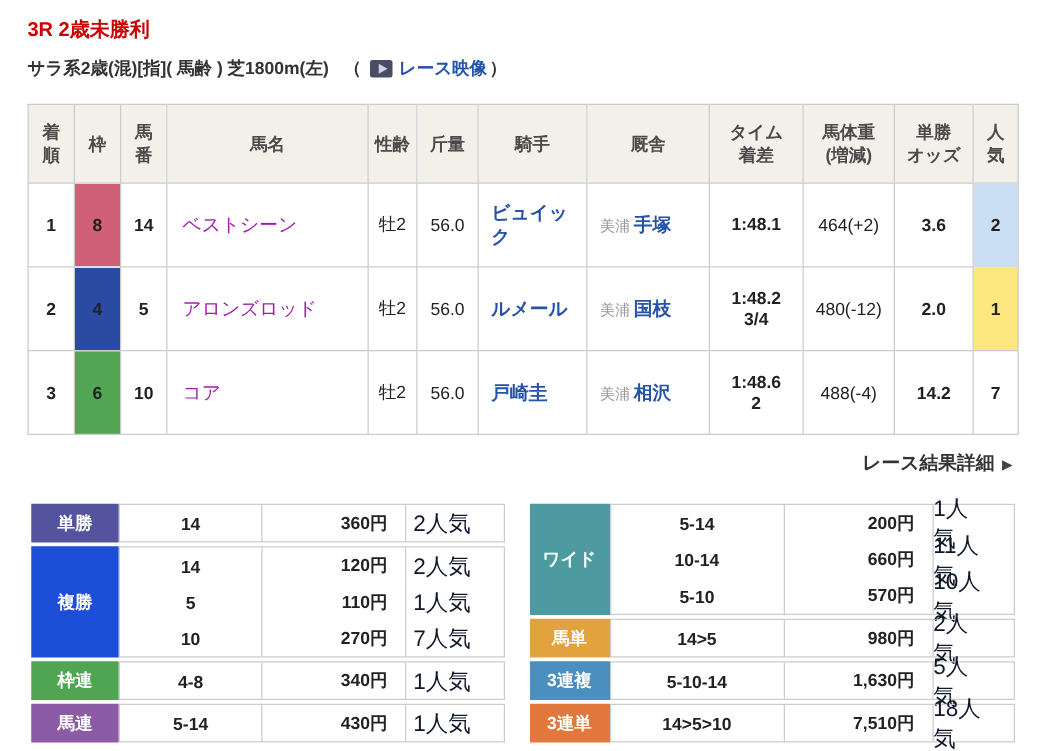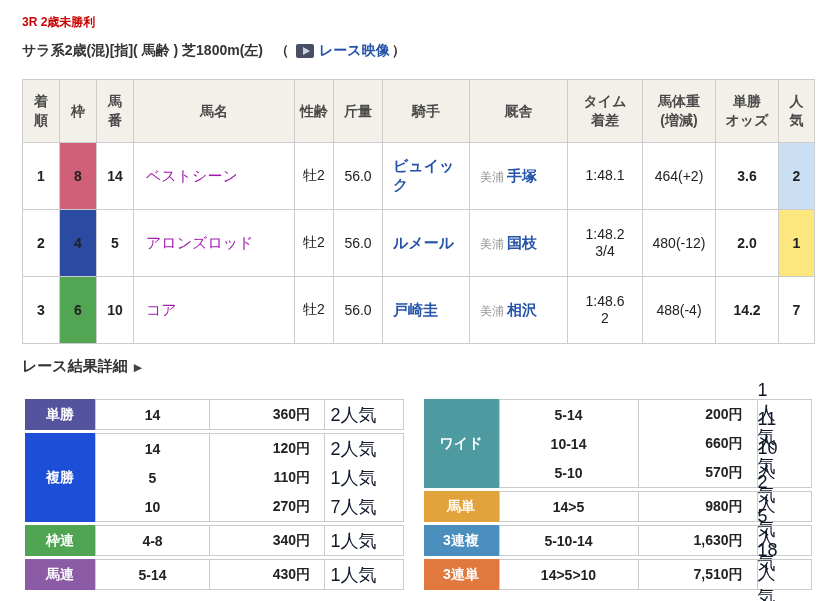--- a/index.html
+++ b/index.html
@@ -1,19 +1,19 @@
 <!DOCTYPE html>
 <html><head>
 <meta charset="utf-8">
 <style>
   html,body{margin:0;padding:0;background:#fff;width:832px;height:601px;overflow:hidden;
     font-family:"Liberation Sans","DejaVu Sans",sans-serif;}
   .container{padding:14px 20px 0 22px;}
 
-  .race-title{font-size:12px;font-weight:bold;color:#c00;margin:0 0 11px 0;}
+  .race-title{font-size:16px;font-weight:bold;color:#c00;margin:0 0 11px 0;}
   .race-cond{font-size:14px;font-weight:bold;color:#333;display:flex;align-items:center;}
   .paren{margin:0 2px;}
   .cond-text{margin-right:10px;}
   .video-icon{display:inline-flex;align-items:center;justify-content:center;width:18px;height:14px;
     background:#474e66;border-radius:2px;margin:0 5px;}
   .video-icon .tri{width:0;height:0;border-left:7px solid #cdd3e3;border-top:4px solid transparent;
     border-bottom:4px solid transparent;margin-left:2px;}
   .video-link{color:#2553a8;text-decoration:none;font-weight:bold;}
 
   table.results{border-collapse:collapse;table-layout:fixed;width:792px;margin-top:19px;}
@@ -23,37 +23,37 @@
   .results tbody td{background:#fff;font-size:14px;color:#222;text-align:center;height:66px;padding:0;}
   .c-finish,.c-num{font-weight:bold;color:#333;}
   .c-frame{color:#fff;font-weight:bold;font-size:14px;}
   .c-horse{text-align:left !important;padding-left:12px !important;}
   .c-horse a{color:#a21caf;text-decoration:none;font-size:15px;text-align:right;}
   .c-jockey{text-align:left !important;padding-left:10px !important;}
   .c-jockey a{color:#2553a8;text-decoration:none;font-weight:bold;font-size:15px;}
   .c-stable{text-align:left !important;padding-left:10px !important;}
   .region{color:#999;font-size:12px;}
   .trainer{color:#2553a8;text-decoration:none;font-weight:bold;font-size:15px;margin-left:3px;}
-  .c-time{font-weight:normal;font-size:15px;color:#111;line-height:1.25;}
+  .c-time{font-weight:bold;font-size:15px;color:#111;line-height:1.25;}
   .c-bw{color:#444;}
   .c-odds{font-weight:bold;font-size:15px;}
   .c-pop{font-weight:bold;font-size:15px;}
 
-  .detail-link-row{width:792px;margin-top:13px;padding-right:4px;box-sizing:border-box;}
+  .detail-link-row{width:792px;text-align:right;margin-top:13px;padding-right:4px;box-sizing:border-box;}
   .detail-link{font-size:15px;font-weight:bold;color:#333;text-decoration:none;}
   .detail-arrow{font-size:11px;color:#444;margin-left:6px;}
 
   .payout-wrap{display:flex;gap:20px;margin-top:23px;margin-left:3px;}
   .pay-table{display:flex;flex-direction:column;}
   .pay-table.left{width:380px;}
   .pay-table.right{width:390px;}
   .pay-group{display:flex;margin-bottom:3px;}
   .pay-label{width:70px;color:#fff;font-weight:bold;font-size:14px;display:flex;
     align-items:center;justify-content:center;flex-shrink:0;}
-  .right .pay-label{width:75px;}
+  .right .pay-label{width:64px;}
   .pay-data{flex:1;border:1px solid #ccc;}
   .pay-line{display:flex;height:29px;align-items:stretch;}
   .pay-sel{width:113px;display:flex;align-items:center;justify-content:center;
     font-weight:bold;color:#222;font-size:14px;}
   .right .pay-sel{width:138px;}
   .pay-amt{width:115px;border-left:1px solid #ccc;display:flex;align-items:center;justify-content:flex-end;
     padding-right:14px;box-sizing:border-box;font-weight:bold;color:#222;font-size:14px;}
   .right .pay-amt{width:119px;}
   .pay-pop{flex:1;border-left:1px solid #ccc;display:flex;align-items:center;justify-content:flex-end;
     padding-right:26px;box-sizing:border-box;color:#0f172a;font-size:18px;}

